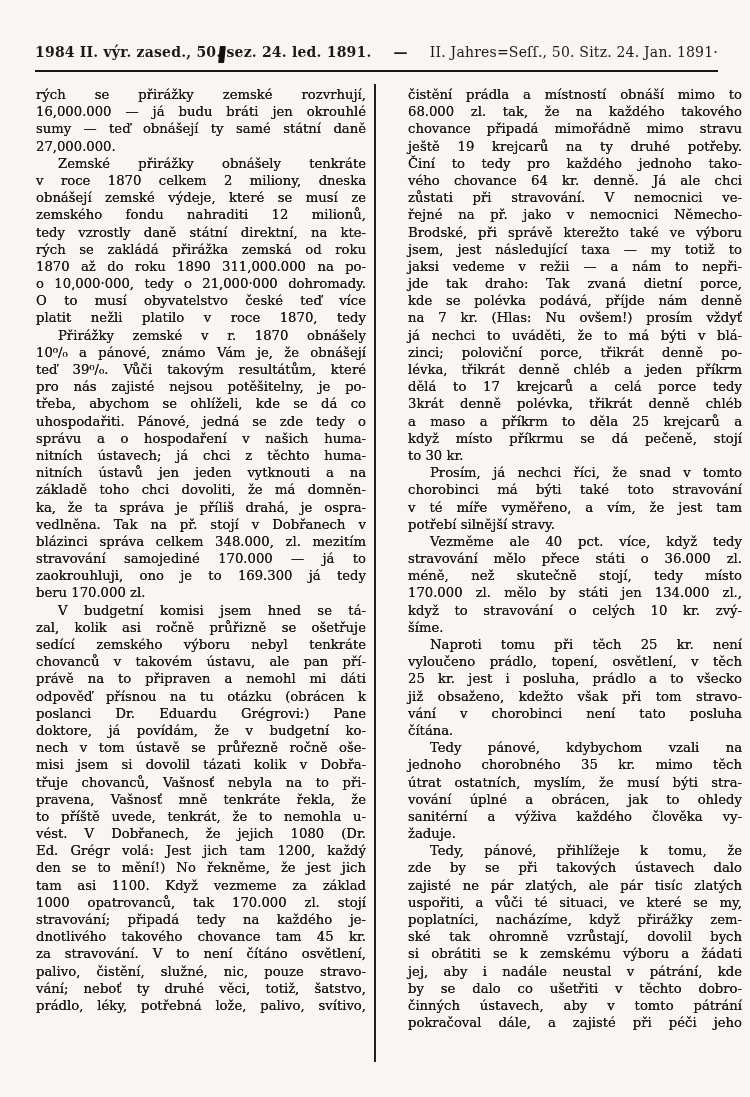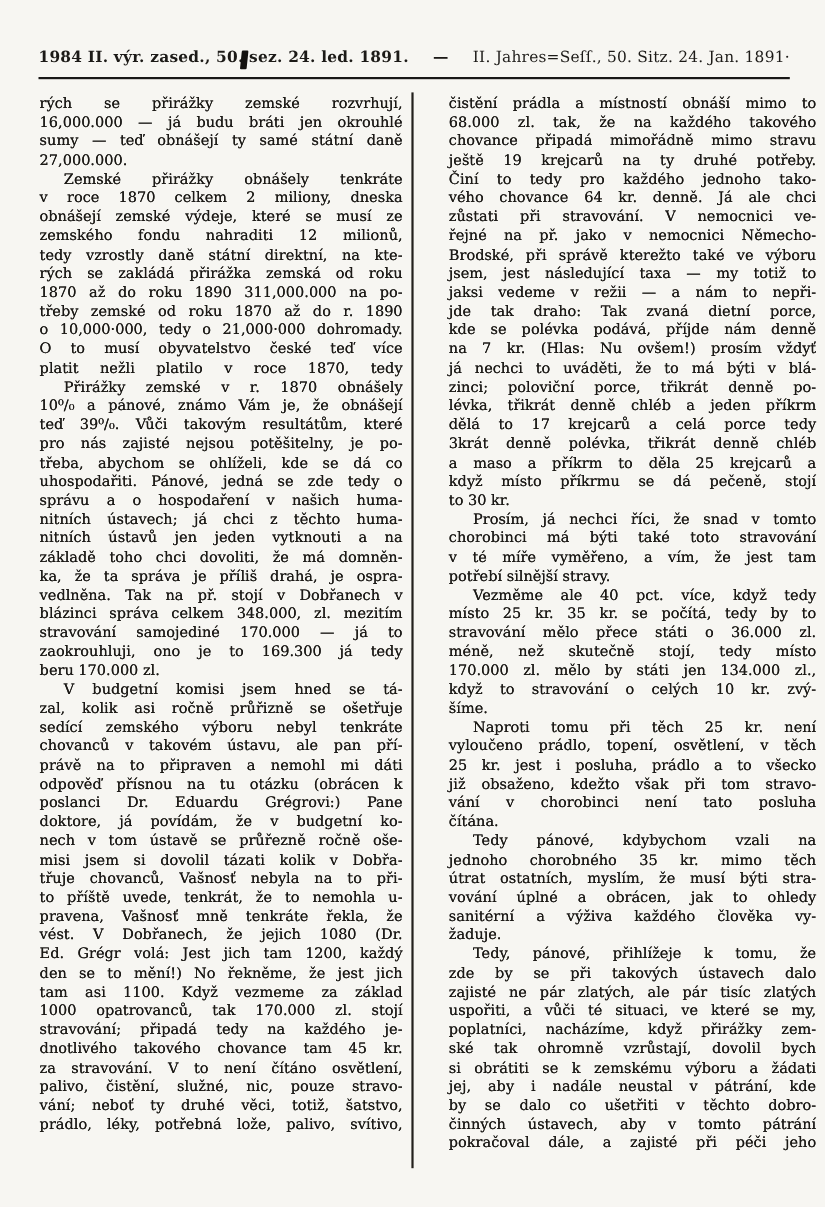--- a/index.html
+++ b/index.html
@@ -68,21 +68,20 @@
       <div class="line">16,000.000 — já budu bráti jen okrouhlé</div>
       <div class="line">sumy — teď obnášejí ty samé státní daně</div>
       <div class="line end">27,000.000.</div>
       <div class="line indent">Zemské přirážky obnášely tenkráte</div>
       <div class="line">v roce 1870 celkem 2 miliony, dneska</div>
       <div class="line">obnášejí zemské výdeje, které se musí ze</div>
       <div class="line">zemského fondu nahraditi 12 milionů,</div>
       <div class="line">tedy vzrostly daně státní direktní, na kte-</div>
       <div class="line">rých se zakládá přirážka zemská od roku</div>
       <div class="line">1870 až do roku 1890 311,000.000 na po-</div>
-      <div class="line">třeby zemské od roku 1870 až do r. 1890</div>
       <div class="line">o 10,000·000, tedy o 21,000·000 dohromady.</div>
       <div class="line">O to musí obyvatelstvo české teď více</div>
       <div class="line">platit nežli platilo v roce 1870, tedy</div>
       <div class="line indent">Přirážky zemské v r. 1870 obnášely</div>
       <div class="line">10⁰/₀ a pánové, známo Vám je, že obnášejí</div>
       <div class="line">teď 39⁰/₀. Vůči takovým resultátům, které</div>
       <div class="line">pro nás zajisté nejsou potěšitelny, je po-</div>
       <div class="line">třeba, abychom se ohlíželi, kde se dá co</div>
       <div class="line">uhospodařiti. Pánové, jedná se zde tedy o</div>
       <div class="line">správu a o hospodaření v našich huma-</div>
@@ -99,22 +98,22 @@
       <div class="line">zal, kolik asi ročně průřizně se ošetřuje</div>
       <div class="line">sedící zemského výboru nebyl tenkráte</div>
       <div class="line">chovanců v takovém ústavu, ale pan pří-</div>
       <div class="line">právě na to připraven a nemohl mi dáti</div>
       <div class="line">odpověď přísnou na tu otázku (obrácen k</div>
       <div class="line">poslanci Dr. Eduardu Grégrovi:) Pane</div>
       <div class="line">doktore, já povídám, že v budgetní ko-</div>
       <div class="line">nech v tom ústavě se průřezně ročně oše-</div>
       <div class="line">misi jsem si dovolil tázati kolik v Dobřa-</div>
       <div class="line">třuje chovanců, Vašnosť nebyla na to při-</div>
+      <div class="line">pravena, Vašnosť mně tenkráte řekla, že</div>
       <div class="line">to příště uvede, tenkrát, že to nemohla u-</div>
-      <div class="line">pravena, Vašnosť mně tenkráte řekla, že</div>
       <div class="line">vést. V Dobřanech, že jejich 1080 (Dr.</div>
       <div class="line">Ed. Grégr volá: Jest jich tam 1200, každý</div>
       <div class="line">den se to mění!) No řekněme, že jest jich</div>
       <div class="line">tam asi 1100. Když vezmeme za základ</div>
       <div class="line">1000 opatrovanců, tak 170.000 zl. stojí</div>
       <div class="line">stravování; připadá tedy na každého je-</div>
       <div class="line">dnotlivého takového chovance tam 45 kr.</div>
       <div class="line">za stravování. V to není čítáno osvětlení,</div>
       <div class="line">palivo, čistění, služné, nic, pouze stravo-</div>
       <div class="line">vání; neboť ty druhé věci, totiž, šatstvo,</div>
@@ -142,21 +141,20 @@
       <div class="line">dělá to 17 krejcarů a celá porce tedy</div>
       <div class="line">3krát denně polévka, třikrát denně chléb</div>
       <div class="line">a maso a příkrm to děla 25 krejcarů a</div>
       <div class="line">když místo příkrmu se dá pečeně, stojí</div>
       <div class="line end">to 30 kr.</div>
       <div class="line indent">Prosím, já nechci říci, že snad v tomto</div>
       <div class="line">chorobinci má býti také toto stravování</div>
       <div class="line">v té míře vyměřeno, a vím, že jest tam</div>
       <div class="line end">potřebí silnější stravy.</div>
       <div class="line indent">Vezměme ale 40 pct. více, když tedy</div>
-      <div class="line">místo 25 kr. 35 kr. se počítá, tedy by to</div>
       <div class="line">stravování mělo přece státi o 36.000 zl.</div>
       <div class="line">méně, než skutečně stojí, tedy místo</div>
       <div class="line">170.000 zl. mělo by státi jen 134.000 zl.,</div>
       <div class="line">když to stravování o celých 10 kr. zvý-</div>
       <div class="line end">šíme.</div>
       <div class="line indent">Naproti tomu při těch 25 kr. není</div>
       <div class="line">vyloučeno prádlo, topení, osvětlení, v těch</div>
       <div class="line">25 kr. jest i posluha, prádlo a to všecko</div>
       <div class="line">již obsaženo, kdežto však při tom stravo-</div>
       <div class="line">vání v chorobinci není tato posluha</div>

